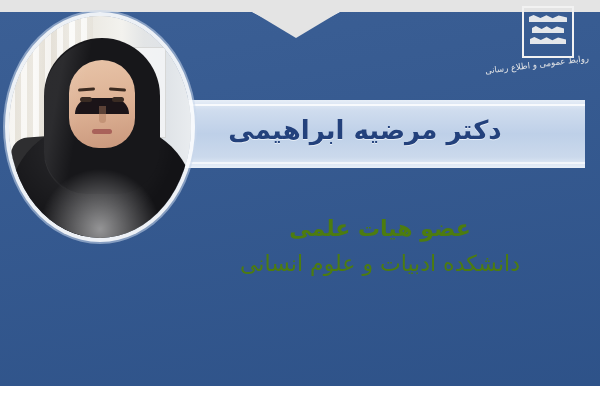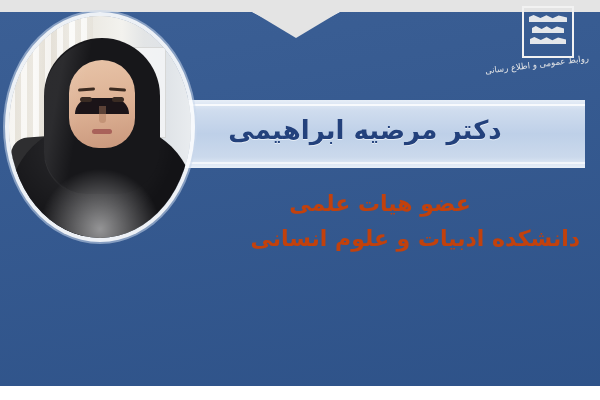--- a/index.html
+++ b/index.html
@@ -339,39 +339,38 @@
     letter-spacing: 0px;
     z-index: 7;
     white-space: nowrap;
     text-shadow: 0 1px 0 rgba(255,255,255,.6);
   }
 
   
   .subtitle {
     position: absolute;
     left: 180px;
-    top: 187px;
+    top: 212px;
     width: 400px;
     text-align: center;
     direction: rtl;
-    color: #c2410c;
+    color: #4d7c0f;
     z-index: 6;
   }
   .subtitle .line1 {
     font-size: 22px;
     font-weight: bold;
     line-height: 34px;
     white-space: nowrap;
   }
   .subtitle .line2 {
     font-size: 22px;
-    font-weight: bold;
+    font-weight: normal;
     line-height: 36px;
     white-space: nowrap;
-    text-align: right;
   }
 
   .bottom-white {
     position: absolute;
     left: 0;
     top: 386px;
     width: 600px;
     height: 14px;
     background: #ffffff;
   }

